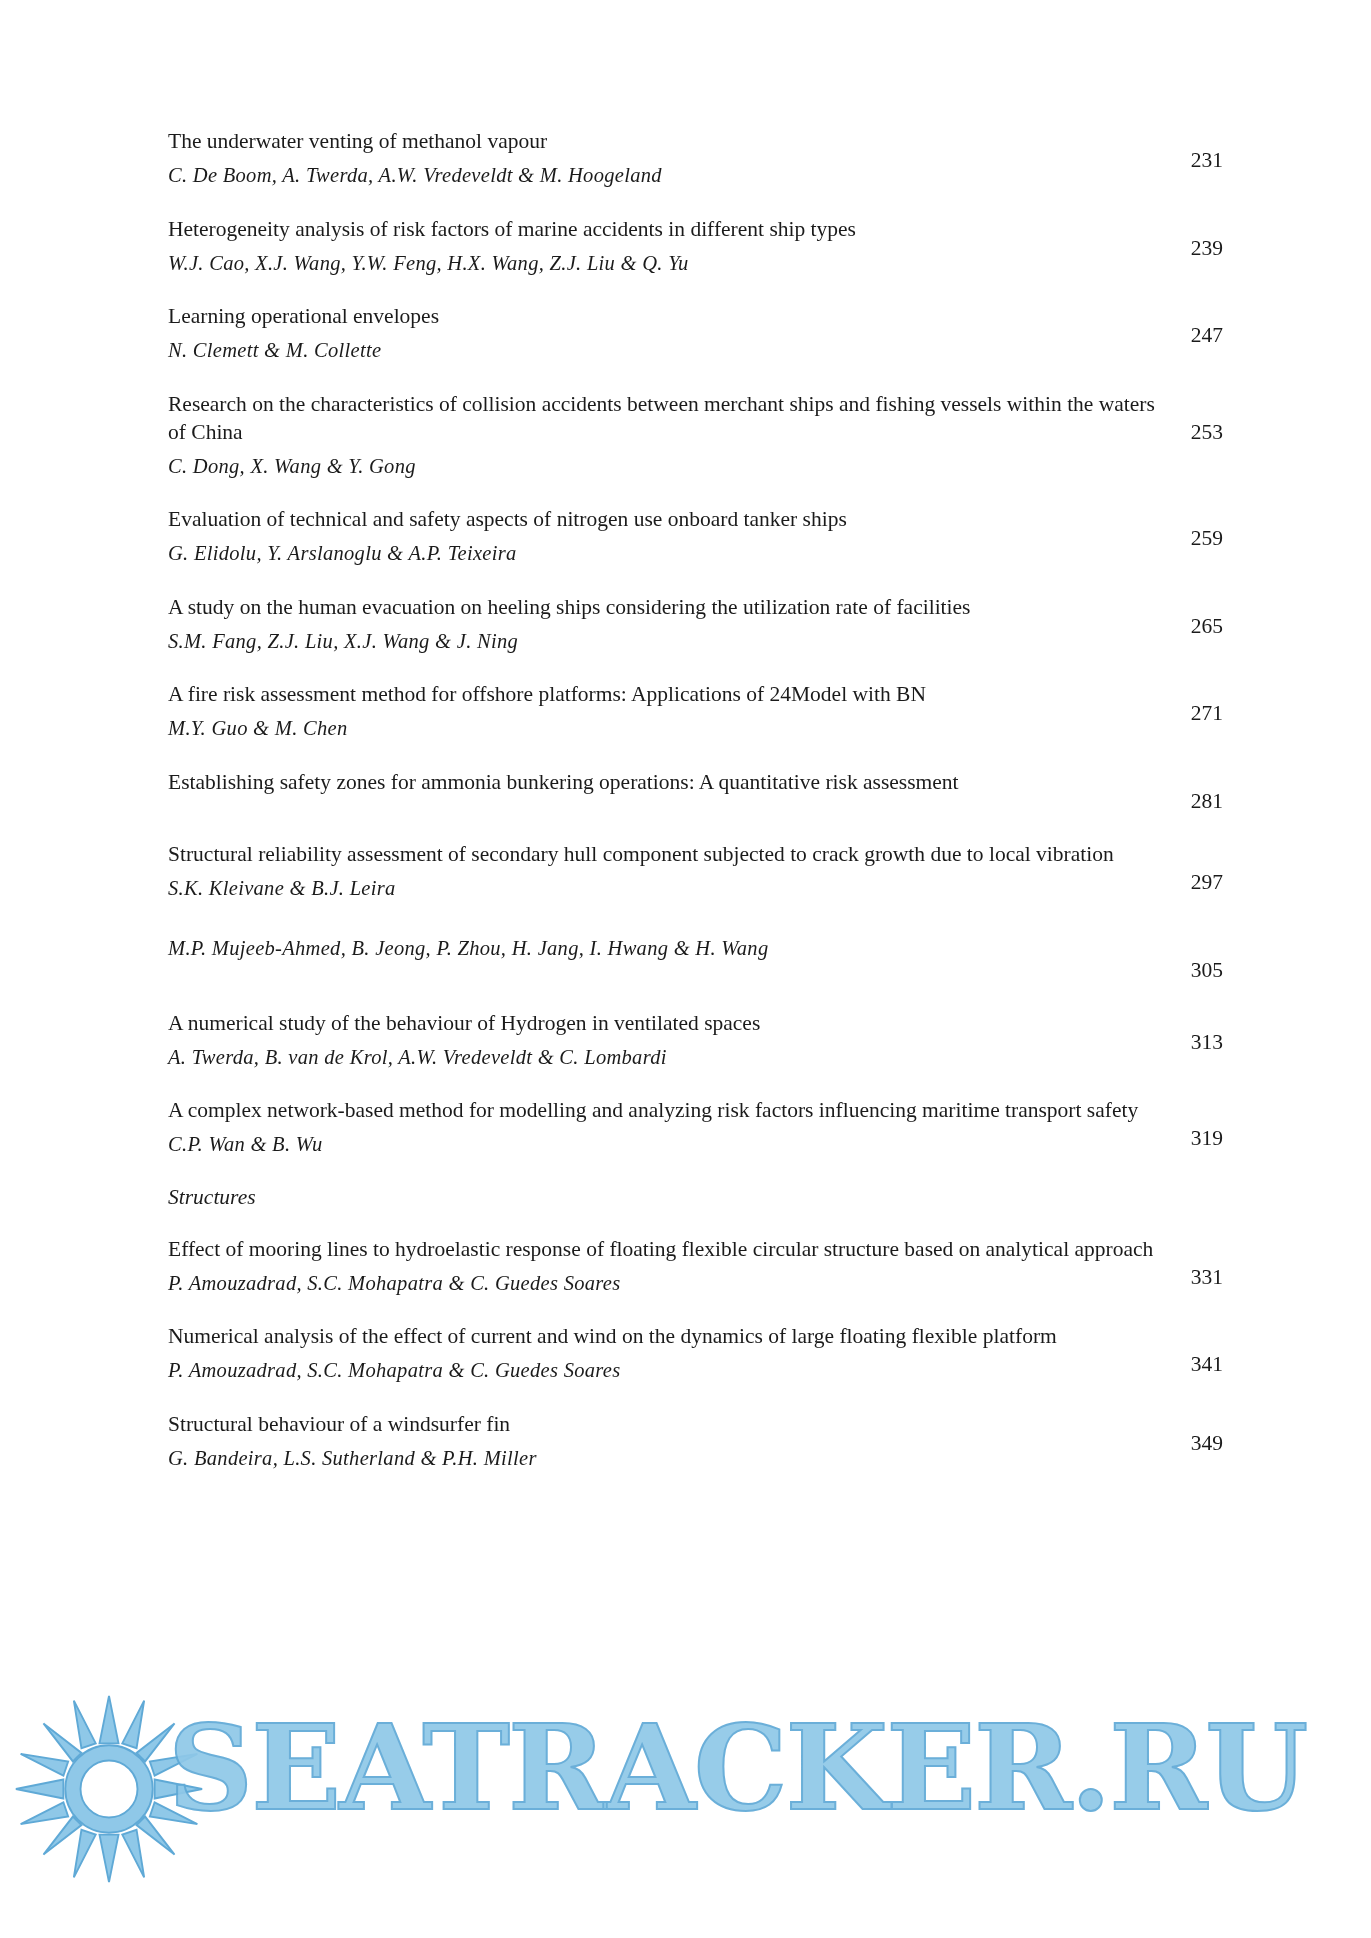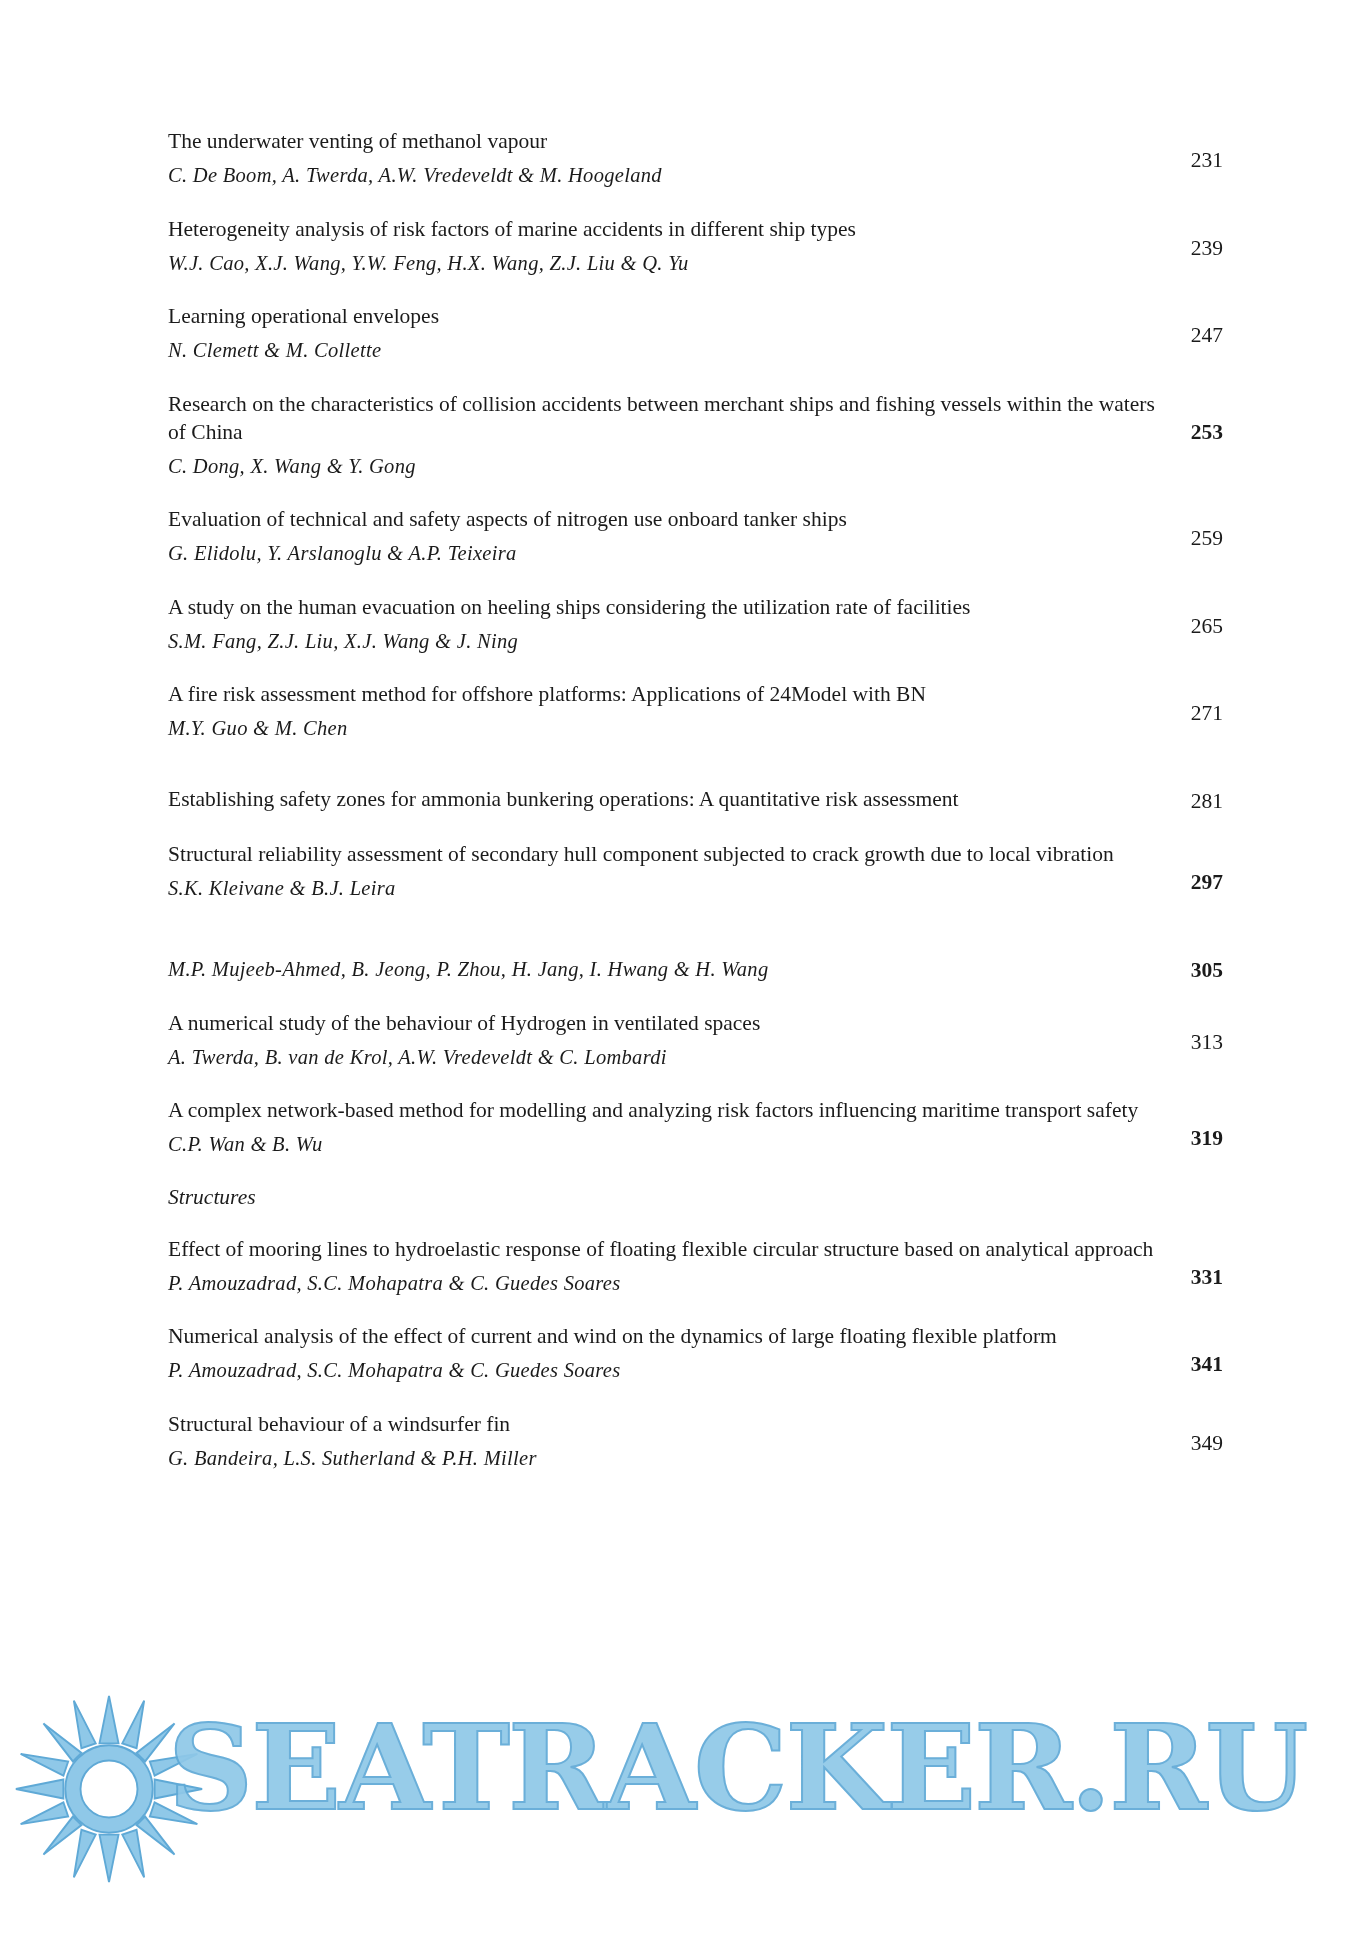--- a/index.html
+++ b/index.html
@@ -22,21 +22,21 @@
     height: 1938px;
   }
   .content {
     position: absolute;
     left: 168px;
     top: 128px;
     width: 1055px;
   }
   .entry {
     display: flex;
-    align-items: flex-end;
+    align-items: flex-start;
     margin-bottom: 27px;
   }
   .entry-body {
     width: 1000px;
   }
   .title {
     font-size: 21.5px;
     line-height: 1.30;
     font-family: "Liberation Serif", serif;
     color: #1b1b1b;
@@ -52,21 +52,21 @@
   .page-num {
     font-size: 21.5px;
     width: 55px;
     text-align: right;
     flex: 0 0 auto;
     margin-left: auto;
     color: #1b1b1b;
   }
   
   .pn-top    { align-self: flex-start; padding-top: 0px; margin-top: 20px; }
-  .pn-mid    { align-self: flex-start; padding-top: 29px; font-weight: bold; }
+  .pn-mid    { align-self: flex-start; padding-top: 29px; }
 
   .section-head {
     font-size: 21.5px;
     font-style: italic;
     margin-bottom: 26px;
     color: #1b1b1b;
   }
   .folio {
     position: absolute;
     left: 0;

